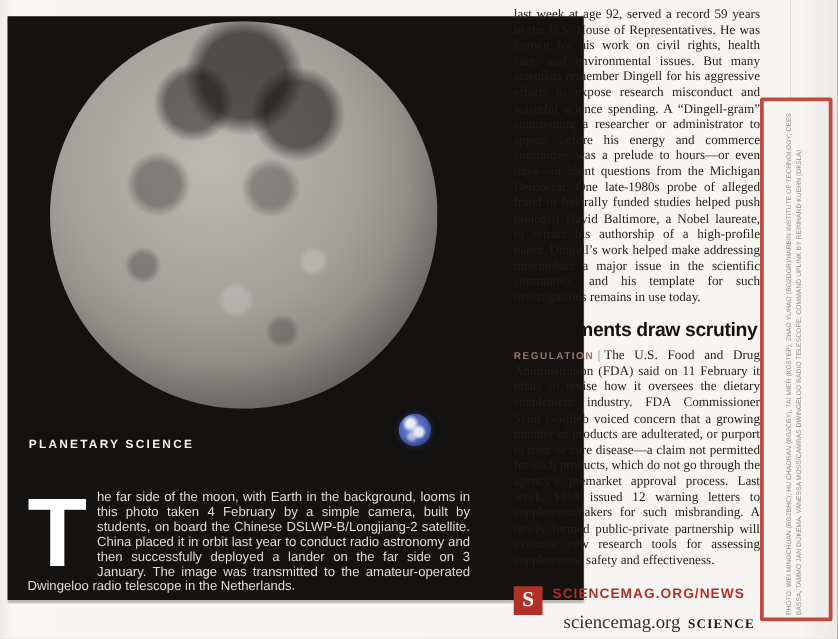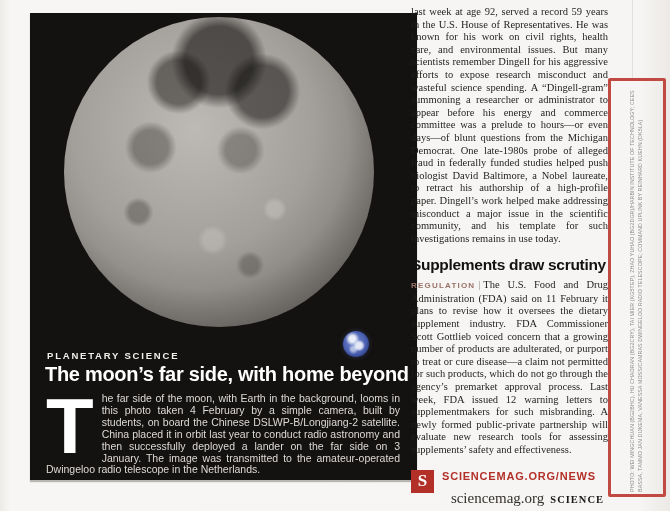--- a/index.html
+++ b/index.html
@@ -4,24 +4,23 @@
 <style>
   html,body{margin:0;padding:0;}
   body{
     width:670px;height:511px;position:relative;overflow:hidden;
     background:linear-gradient(90deg,#edebe8 0,#f7f6f4 10px,#f6f5f3 640px,#ece9e6 670px);
     font-family:"Liberation Sans",sans-serif;
   }
 
   
   .moon-panel{
-    position:absolute;left:6px;top:13px;width:387px;height:467px;
+    position:absolute;left:6px;top:13px;width:461px;height:467px;
     background:#141210;overflow:hidden;
     box-shadow:0 2px 1px rgba(110,104,98,.45);
-    margin-left:24px;
   }
   .moon{
     position:absolute;left:34px;top:4px;width:310px;height:310px;border-radius:50%;
     background:
       radial-gradient(circle at 50% 14%, rgba(18,16,14,.60) 0 34px, rgba(18,16,14,0) 48px),
       radial-gradient(circle at 64% 24%, rgba(22,20,18,.55) 0 26px, rgba(22,20,18,0) 38px),
       radial-gradient(circle at 37% 21%, rgba(28,25,22,.50) 0 22px, rgba(28,25,22,0) 32px),
       radial-gradient(circle at 28% 42%, rgba(32,29,26,.35) 0 17px, rgba(32,29,26,0) 26px),
       radial-gradient(circle at 57% 43%, rgba(36,33,30,.32) 0 15px, rgba(36,33,30,0) 24px),
       radial-gradient(circle at 48% 72%, rgba(244,242,239,.20) 0 9px, rgba(244,242,239,0) 15px),
@@ -106,21 +105,20 @@
 </style>
 </head>
 <body>
 
 <div class="page">
 
   <section class="moon-panel">
     <div class="moon"></div>
     <div class="earth"></div>
     <div class="kicker">PLANETARY SCIENCE</div>
-    <h1 class="headline">The moon’s far side, with home beyond</h1>
     <div class="caption">
       <span class="dropcap">T</span><span>he far side of the moon, with Earth in the background, looms in this photo taken 4 February by a simple camera, built by students, on board the Chinese DSLWP-B/Longjiang-2 satellite. China placed it in orbit last year to conduct radio astronomy and then successfully deployed a lander on the far side on 3 January. The image was transmitted to the amateur-operated Dwingeloo radio telescope in the Netherlands.</span>
     </div>
   </section>
 
   <section class="col">
     <p>last week at age 92, served a record 59 years in the U.S. House of Representatives. He was known for his work on civil rights, health care, and environmental issues. But many scientists remember Dingell for his aggressive efforts to expose research misconduct and wasteful science spending. A “Dingell-gram” summoning a researcher or administrator to appear before his energy and commerce committee was a prelude to hours—or even days—of blunt questions from the Michigan Democrat. One late-1980s probe of alleged fraud in federally funded studies helped push biologist David Baltimore, a Nobel laureate, to retract his authorship of a high-profile paper. Dingell’s work helped make addressing misconduct a major issue in the scientific community, and his template for such investigations remains in use today.</p>
     <h2 class="sec-head">Supplements draw scrutiny</h2>
     <p><span class="reg-label">REGULATION</span><span class="reg-sep">|</span><span>The U.S. Food and Drug Administration (FDA) said on 11 February it plans to revise how it oversees the dietary supplement industry. FDA Commissioner Scott Gottlieb voiced concern that a growing number of products are adulterated, or purport to treat or cure disease—a claim not permitted for such products, which do not go through the agency’s premarket approval process. Last week, FDA issued 12 warning letters to supplementmakers for such misbranding. A newly formed public-private partnership will evaluate new research tools for assessing supplements’ safety and effectiveness.</span></p>
 

